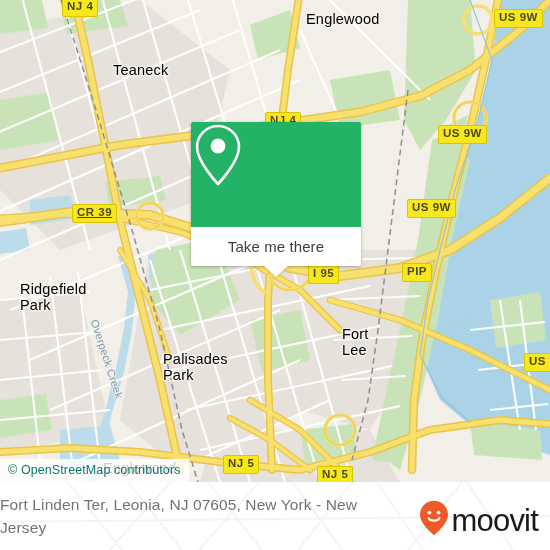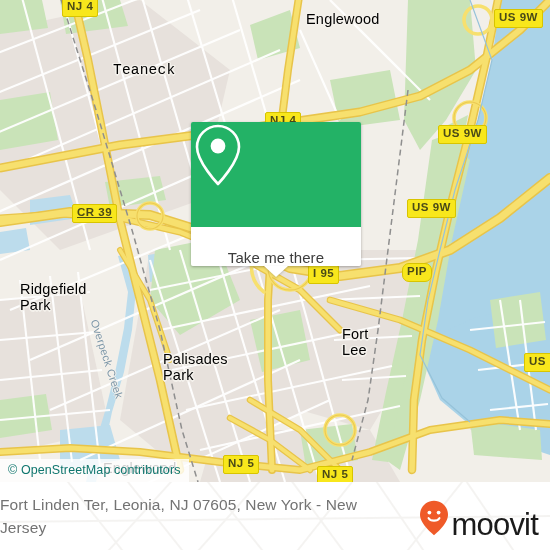--- a/index.html
+++ b/index.html
@@ -65,21 +65,21 @@
   #popup-head{
     background:#23b266;
     height:105px;
     border-radius:2px 2px 0 0;
     display:flex;align-items:center;justify-content:center;
   }
   #popup-body{
     background:#ffffff;
     height:39px;
     border-radius:0 0 2px 2px;
-    display:flex;align-items:flex-end;justify-content:center;
+    display:flex;align-items:center;justify-content:center;
   }
   #popup-body .cta{
     font-size:15px;color:#3d3d3d;letter-spacing:.1px;
   }
   #popup-tail{
     position:absolute;
     left:50%;bottom:-11px;margin-left:-12px;
     width:0;height:0;
     border-left:12px solid transparent;
     border-right:12px solid transparent;
@@ -111,21 +111,21 @@
   }
   #footer-title{
     width:370px;
     font-size:15.5px;
     color:#737373;
     line-height:23px;
     letter-spacing:.1px;
   }
   #brand{
     position:absolute;right:12px;top:50%;margin-top:-16px;
-    display:flex;align-items:flex-end;
+    display:flex;align-items:center;
   }
   #brand-word{
     font-size:31px;color:#1a1a1a;letter-spacing:-.8px;
     font-weight:normal;margin-left:2px;line-height:1;
   }
 </style>
 </head>
 <body>
 
 <div id="root">
@@ -290,21 +290,21 @@
 
         <g stroke="#8f8f8f" fill="none" stroke-width="1.5" stroke-dasharray="6 4">
           <path d="M58,-10 L96,110 L132,230 L160,330 L182,430 L198,482"></path>
           <path d="M408,90 L398,170 L388,250 L378,330 L368,400 L352,460"></path>
         </g>
 
         <path d="M470,0 L492,60 L478,120 L455,190 L440,250 L428,300 L420,355 L442,398 L470,422" stroke="#96c3da" stroke-width="1.2" fill="none"></path>
       </g>
     </svg>
 
-    <div class="mlabel town" style="left:113px;top:62px;font-family:Liberation Mono, monospace;">Teaneck</div>
+    <div class="mlabel town" style="left:113px;top:62px;">Teaneck</div>
 
     <div class="mlabel town" style="left:306px;top:11px;">Englewood</div>
 
     <div class="mlabel town2" style="left:20px;top:281px;width:86px;">
       <span>Ridgefield
 Park</span>
     </div>
 
     <div class="mlabel town2" style="left:342px;top:326px;width:40px;">
       <span>Fort
@@ -320,21 +320,21 @@
 
     <div class="mlabel creek" style="left:100px;top:318px;transform:rotate(72deg);transform-origin:left top;">Overpeck Creek</div>
 
     <div class="shield" style="left:62px;top:-2px;">NJ 4</div>
     <div class="shield" style="left:265px;top:112px;">NJ 4</div>
     <div class="shield" style="left:72px;top:204px;text-decoration:underline;">CR 39</div>
     <div class="shield" style="left:494px;top:9px;">US 9W</div>
     <div class="shield" style="left:438px;top:125px;">US 9W</div>
     <div class="shield" style="left:407px;top:199px;">US 9W</div>
     <div class="shield" style="left:308px;top:265px;">I 95</div>
-    <div class="shield" style="left:402px;top:263px;border-radius:7px;">PIP</div>
+    <div class="shield" style="left:402px;top:263px;">PIP</div>
     <div class="shield" style="left:524px;top:353px;">US 9</div>
     <div class="shield" style="left:223px;top:455px;">NJ 5</div>
     <div class="shield" style="left:317px;top:466px;">NJ 5</div>
 
     <div id="popup">
       <div id="popup-head">
         <span>
           <svg width="54" height="66" viewBox="0 0 54 66" fill="none">
             <path d="M27 4 C15.4 4 6 13.4 6 25 C6 40 27 62 27 62 C27 62 48 40 48 25 C48 13.4 38.6 4 27 4 Z" stroke="#ffffff" stroke-width="2.6" fill="none" stroke-linejoin="round"></path>
             <circle cx="27" cy="24" r="7.4" fill="#ffffff"></circle>

